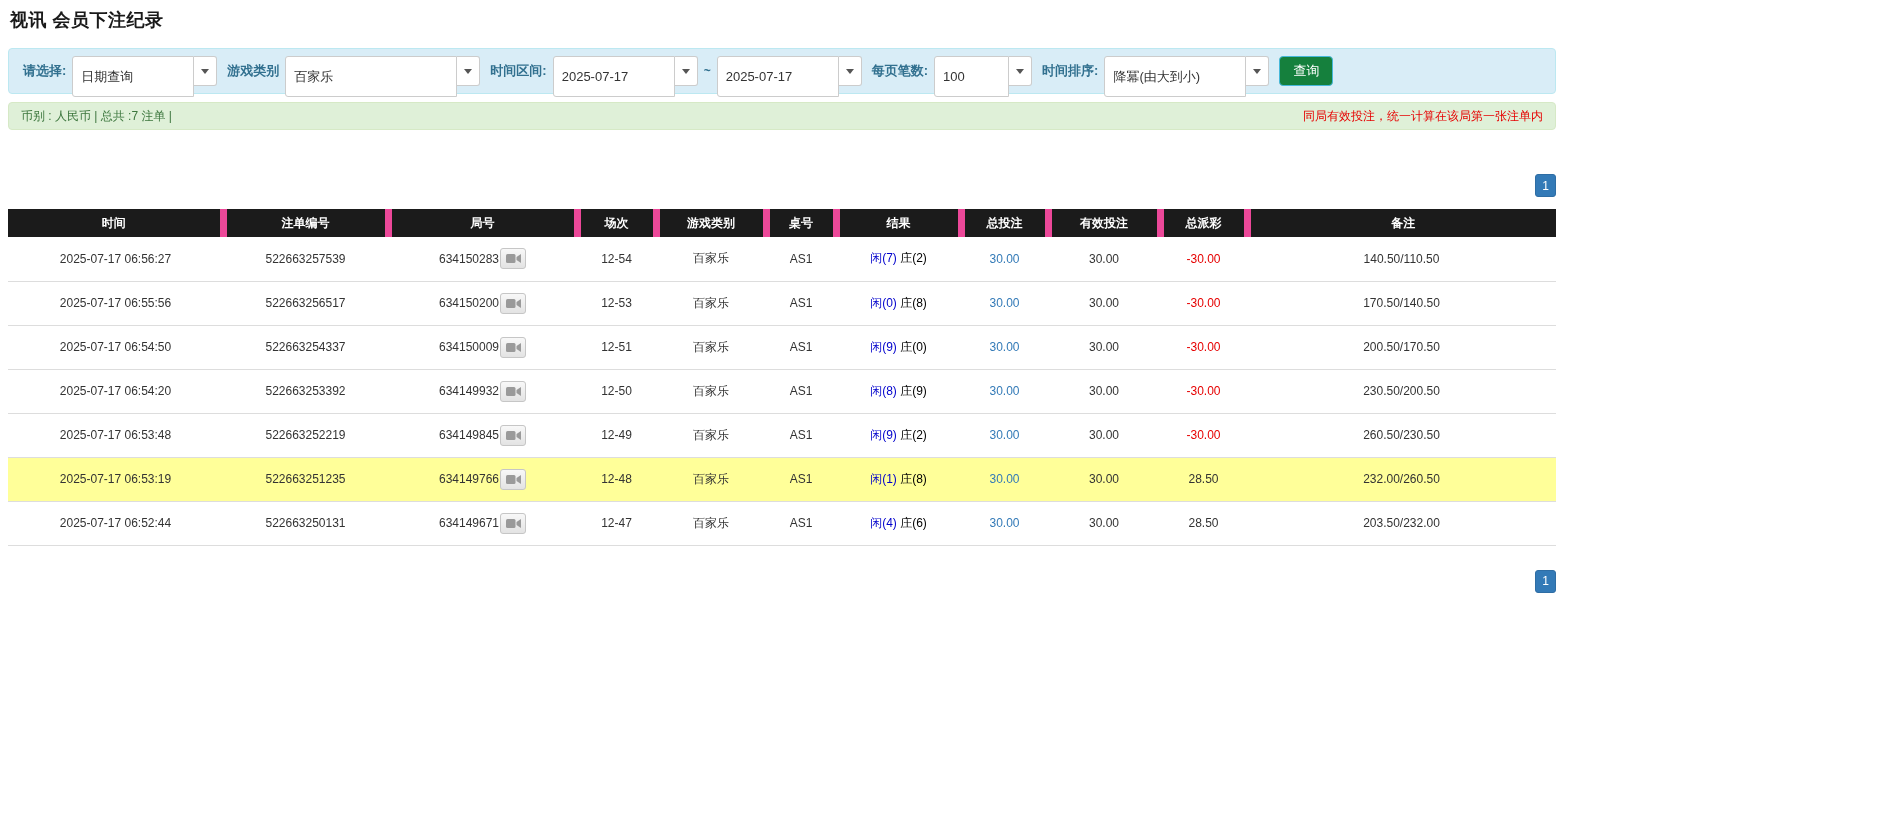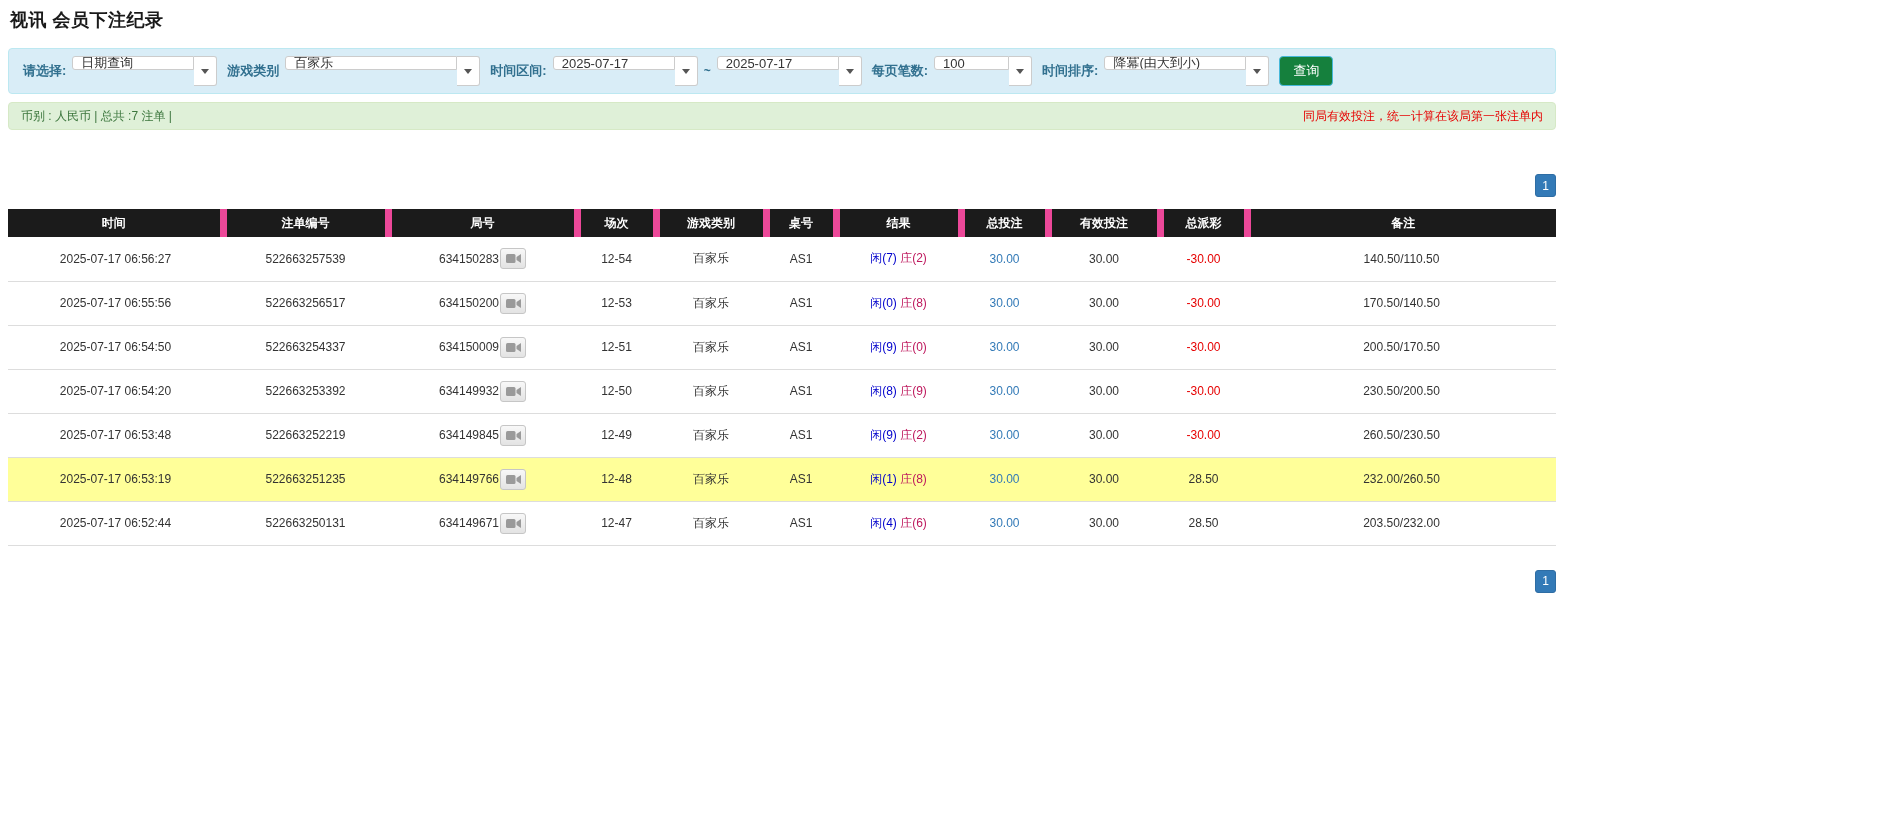--- a/index.html
+++ b/index.html
@@ -34,21 +34,21 @@
   .flabel {
     color: #31708f;
     font-weight: bold;
     white-space: nowrap;
     margin: 0 6px 0 10px;
     font-size: 13px;
   }
   .flabel:first-child { margin-left: 4px; }
   .combo { display: inline-flex; height: 30px; }
   .combo-input {
-    height: 14px;
+    height: 41px;
     border: 1px solid #ccc;
     border-radius: 3px 0 0 3px;
     padding: 0 8px;
     font-size: 13px;
     color: #333;
     background: #fff;
     outline: none;
   }
   .combo-arrow {
     width: 23px;
@@ -143,21 +143,21 @@
     border: 1px solid #c6c6c6;
     border-radius: 3px;
     background: linear-gradient(#f8f8f8, #e3e3e3);
     display: inline-flex;
     align-items: center;
     justify-content: center;
     cursor: pointer;
     padding: 0;
   }
   .player { color: #0000cc; }
-  .banker { color: #be185d; }
+  .banker { color: #000000; }
   .bet-link { color: #337ab7; text-decoration: none; cursor: pointer; }
   td.payout.neg { color: #e60000; }
 
   tr.footer-row td {
     background: #a0a0a0;
     color: #fff;
     height: 31px;
     font-size: 12px;
     border-right: 1px solid #fff;
     border-bottom: 2px solid #fff;

